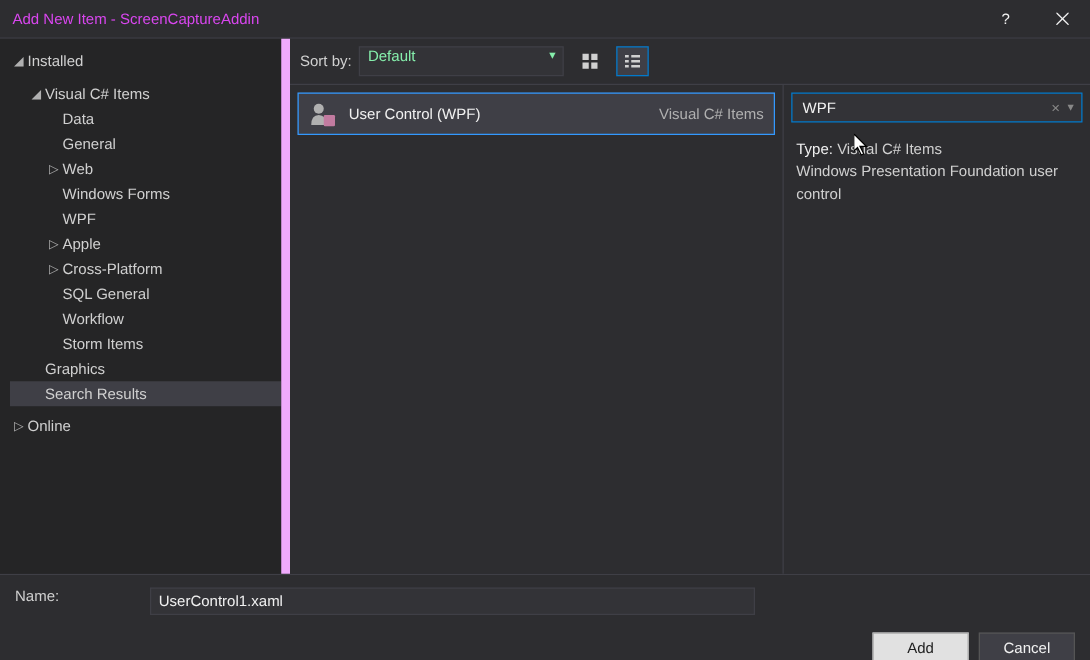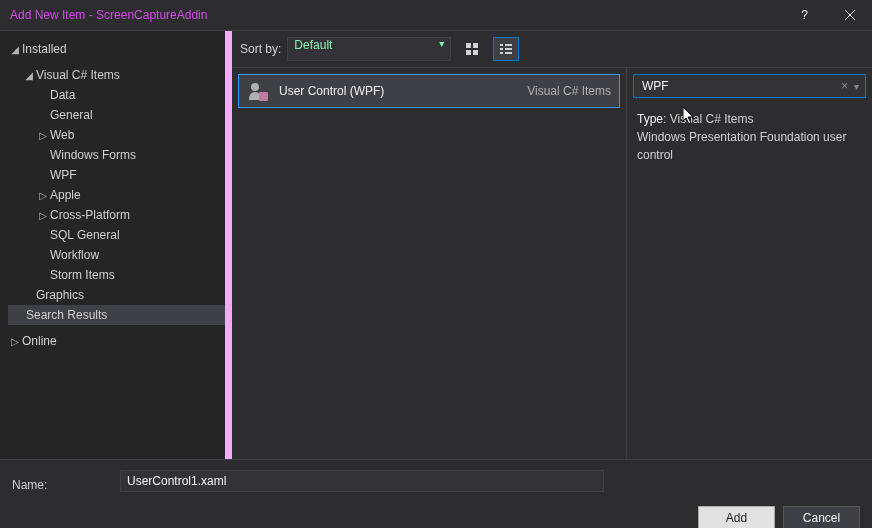--- a/index.html
+++ b/index.html
@@ -30,21 +30,21 @@
 .details{width:245px;border-left:1px solid #3f3f46;display:flex;flex-direction:column}
 .searchwrap{padding:6px}
 .searchbox{height:22px;border:1px solid #007acc;background:#333337;display:flex;align-items:center;padding:0 4px 0 6px}
 .searchbox input{flex:1;background:transparent;border:0;outline:0;color:#f1f1f1;font-family:inherit;font-size:12px}
 .searchbox .x{color:#888;padding:0 4px;cursor:pointer}
 .searchbox .dd{color:#888;padding:0 2px;font-size:10px}
 .detail-body{padding:6px 10px;color:#d0d0d0;line-height:1.5}
 .detail-body .type-lbl{font-weight:normal;color:#f1f1f1}
 .cursor{position:absolute;pointer-events:none}
 .bottom{height:70px;background:#2d2d30;border-top:1px solid #3f3f46;padding:10px 12px 6px 12px;display:flex;flex-direction:column}
-.name-row{display:flex;align-items:flex-end}
+.name-row{display:flex;align-items:flex-start}
 .name-row .lbl{width:108px;color:#d0d0d0}
 .name-row input{width:470px;height:20px;background:#333337;border:1px solid #3f3f46;color:#f1f1f1;padding:0 6px;font-family:inherit;font-size:12px;outline:none}
 .btn-row{display:flex;justify-content:flex-end;margin-top:14px;gap:8px}
 .btn{width:75px;height:22px;background:#3f3f46;border:1px solid #555;color:#f1f1f1;display:flex;align-items:center;justify-content:center;cursor:pointer}
 .btn.default{background:#e1e1e1;color:#1e1e1e;border:1px solid #aaa}
 svg{display:block}
 </style>
 </head>
 <body>
 
@@ -108,21 +108,21 @@
           <span class="tree-label">Workflow</span>
         </div>
       <div class="tree-item" style="padding-left:28px">
           <span class="spacer"></span>
           <span class="tree-label">Storm Items</span>
         </div>
       <div class="tree-item" style="padding-left:14px">
           <span class="spacer"></span>
           <span class="tree-label">Graphics</span>
         </div>
-      <div class="tree-item selected" style="padding-left:4px">
+      <div class="tree-item selected" style="padding-left:14px">
           <span class="spacer"></span>
           <span class="tree-label">Search Results</span>
         </div>
       <div style="height:6px"></div>
       <div class="tree-item">
         <span class="arrow">▷</span>
         <span class="tree-label">Online</span>
       </div>
     </div>
   </div>

